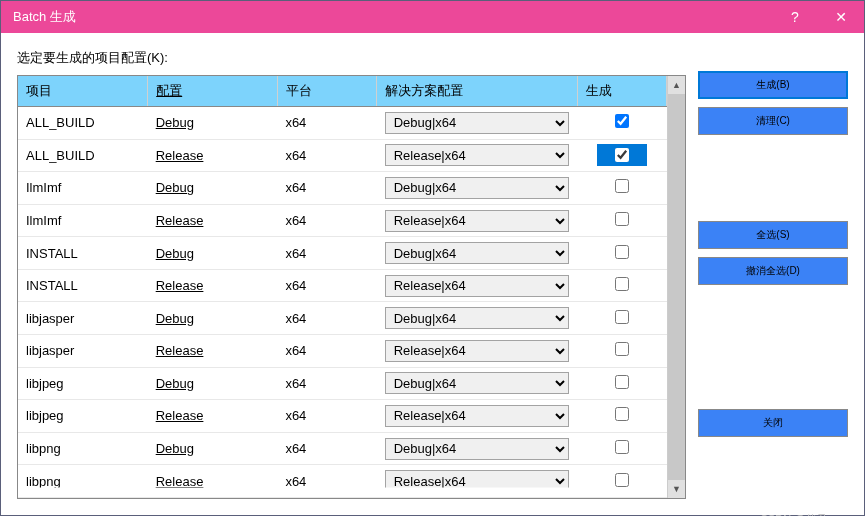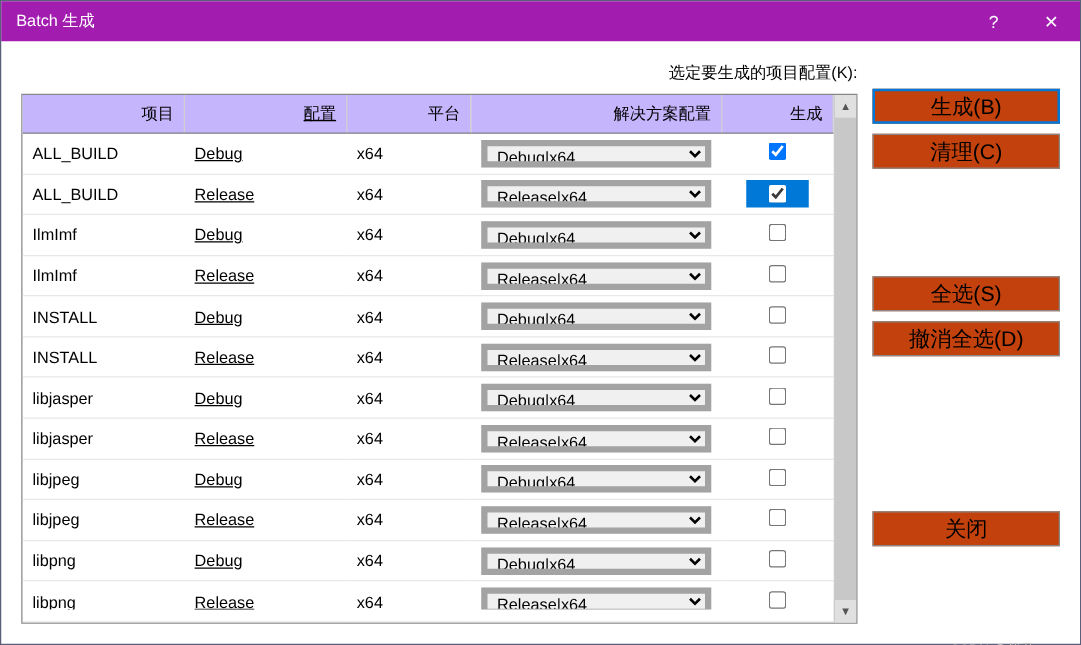--- a/index.html
+++ b/index.html
@@ -1,44 +1,44 @@
 <!DOCTYPE html>
 <html><head>
   <meta charset="utf-8">
   <style>
     * { box-sizing: border-box; margin: 0; padding: 0; }
     body { font-family: "Microsoft YaHei", "Segoe UI", sans-serif; font-size: 13px; background: #fff; }
     .window { width: 865px; height: 516px; border: 1px solid #5a5f7a; display: flex; flex-direction: column; }
-    .titlebar { height: 32px; background: #a21caf; color: #fff; display: flex; align-items: center; padding: 0 0 0 12px; }
+    .titlebar { height: 32px; background: #ec4899; color: #fff; display: flex; align-items: center; padding: 0 0 0 12px; }
     .title { flex: 1; font-size: 13px; }
     .tb-btn { width: 46px; height: 32px; display: flex; align-items: center; justify-content: center; cursor: pointer; font-size: 14px; }
     .content { flex: 1; display: flex; padding: 16px; gap: 12px; }
     .left { flex: 1; display: flex; flex-direction: column; }
-    .label { margin-bottom: 8px; text-align: right; }
+    .label { margin-bottom: 8px; }
     .table-wrap { flex: 1; border: 1px solid #888; display: flex; overflow: hidden; }
     .table { flex: 1; border-collapse: collapse; width: 100%; }
-    .table th { background: #c4b5fd; text-align: right; font-weight: normal; padding: 6px 8px; border-right: 1px solid #d0d0d0; border-bottom: 1px solid #888; height: 28px; }
+    .table th { background: #7dd3fc; text-align: left; font-weight: normal; padding: 6px 8px; border-right: 1px solid #d0d0d0; border-bottom: 1px solid #888; height: 28px; }
     .table td { padding: 4px 8px; border-bottom: 1px solid #e8e8e8; height: 30px; }
     .table tbody tr:last-child td { height: 24px; overflow: hidden; }
     .table tbody tr:last-child { clip-path: inset(0 0 10px 0); }
     .col-project { width: 128px; }
     .col-config { width: 128px; text-decoration: underline; }
     .col-platform { width: 98px; }
     .col-solution { width: 198px; }
     .col-build { width: 88px; text-align: center; margin-left: 28px; }
-    select { width: 100%; height: 22px; font-size: 13px; background: #f0f0f0; border: 5px solid #a3a3a3; padding: 0 4px; }
+    select { width: 100%; height: 22px; font-size: 13px; background: #f0f0f0; border: 1px solid #a3a3a3; padding: 0 4px; }
     .checkbox-cell { text-align: center; }
     input[type="checkbox"] { width: 14px; height: 14px; cursor: pointer; }
     .cb-highlight { background: #0078d7; display: inline-flex; padding: 4px 18px; }
     .cb-highlight input[type="checkbox"] { accent-color: #fff; }
     .scroll { width: 18px; background: #f0f0f0; border-left: 1px solid #ccc; display: flex; flex-direction: column; }
     .scroll-btn { height: 18px; background: #e0e0e0; display: flex; align-items: center; justify-content: center; font-size: 9px; color: #555; cursor: pointer; }
     .scroll-thumb { flex: 1; background: #c8c8c8; margin: 0; }
     .right { width: 150px; display: flex; flex-direction: column; gap: 8px; padding-top: 22px; }
-    .btn { height: 28px; border: 1px solid #888; background: #c2410c; cursor: pointer; font-size: 17px; font-family: inherit; }
+    .btn { height: 28px; border: 1px solid #888; background: #3b82f6; cursor: pointer; font-size: 10px; font-family: inherit; }
     .btn-primary { border: 2px solid #0078d7; }
     .spacer1 { height: 70px; }
     .spacer2 { height: 108px; }
     .watermark { position: absolute; left: 760px; top: 512px; font-size: 11px; color: #bbb; }
   </style>
 </head>
 <body>
 
 <div class="window">
   <div class="titlebar">

